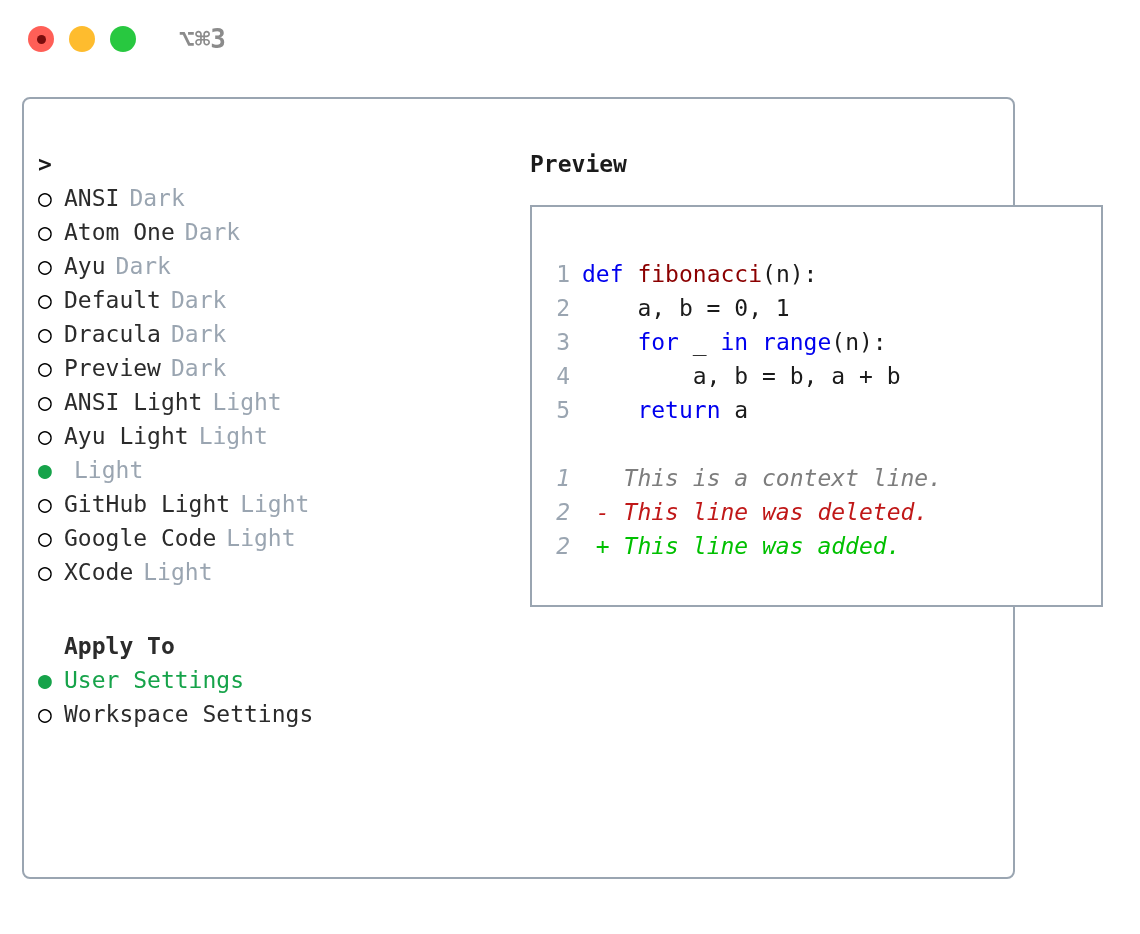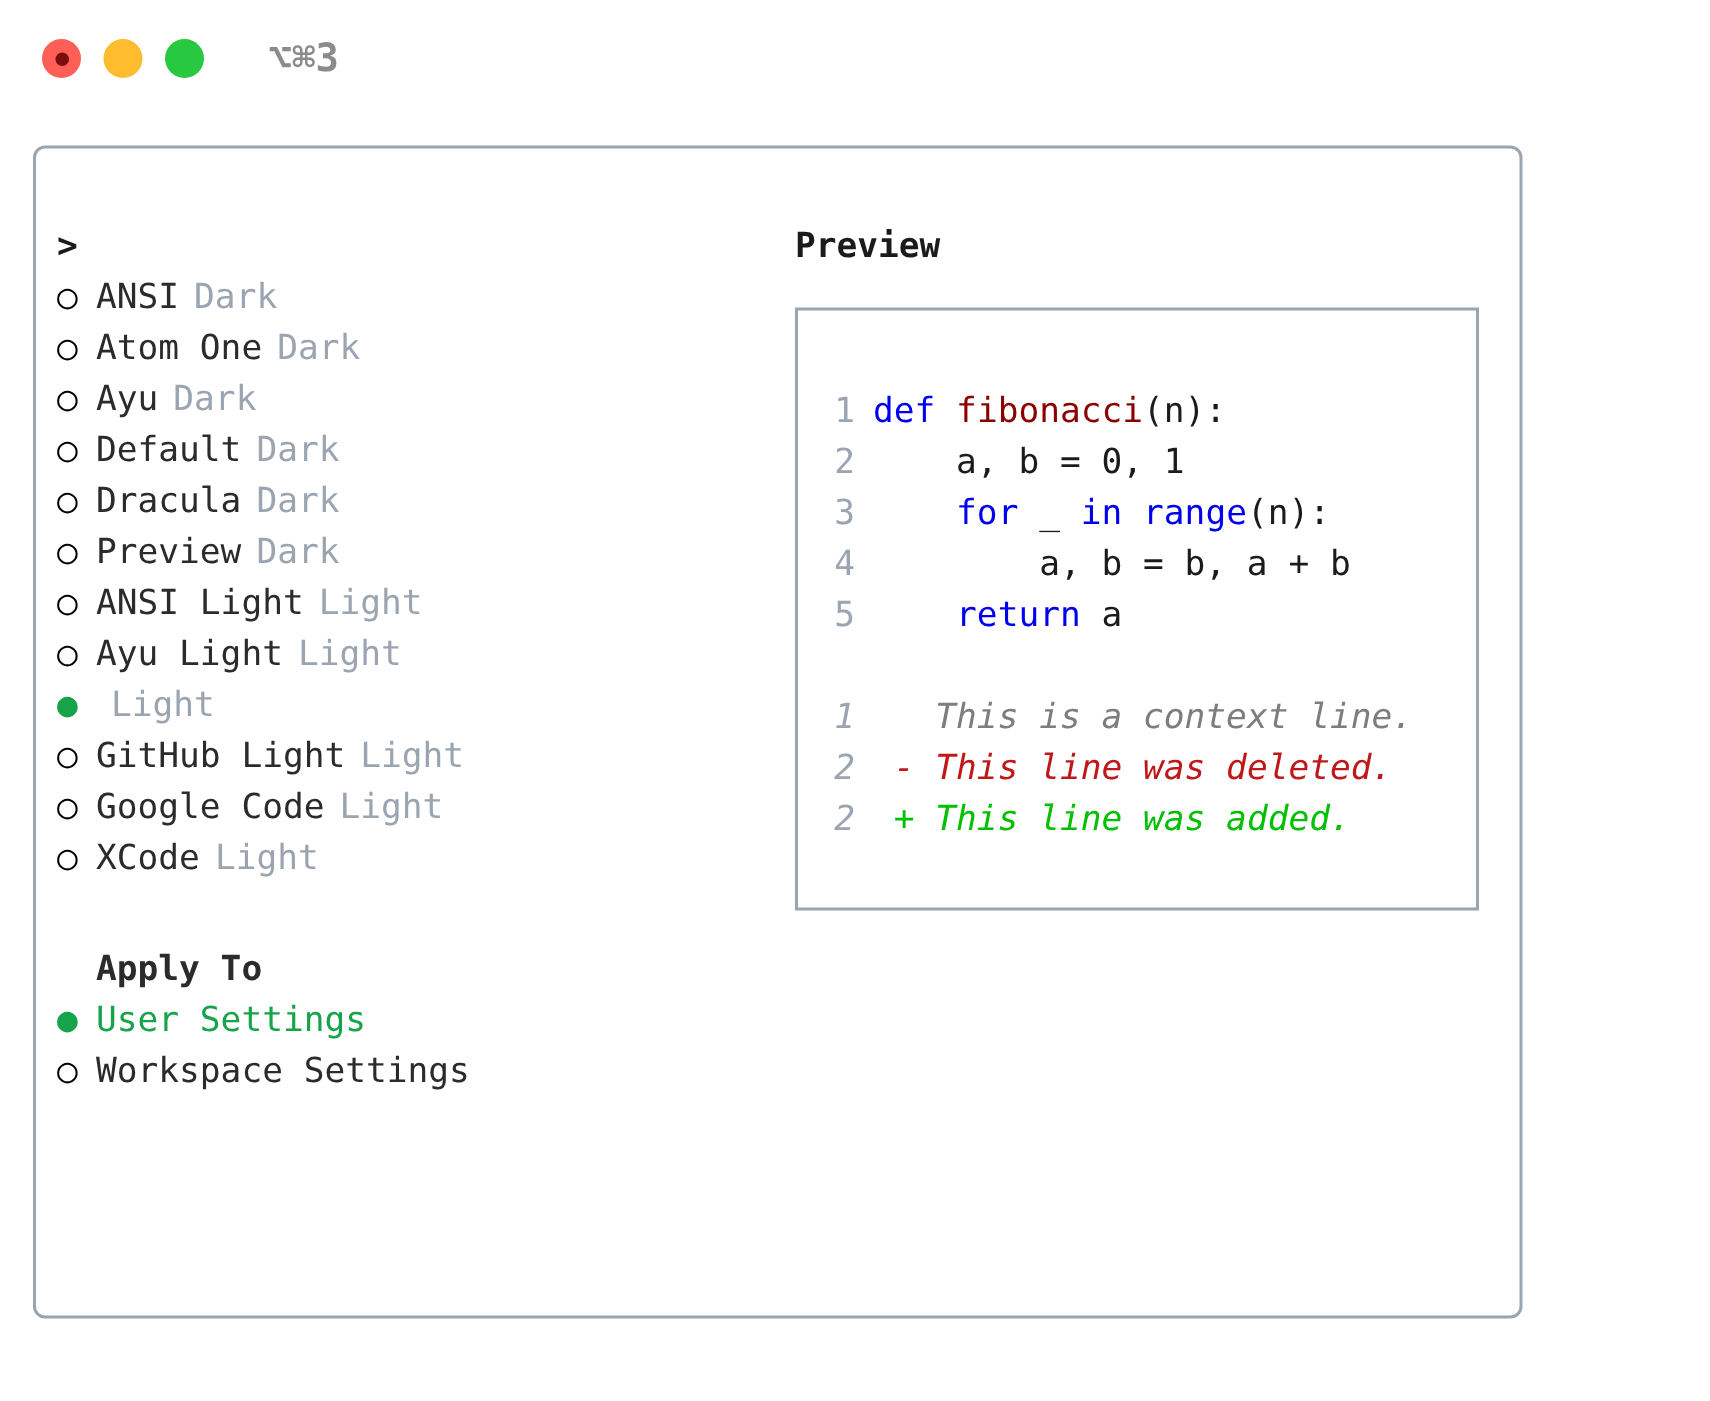--- a/index.html
+++ b/index.html
@@ -144,21 +144,21 @@
     width: 500px;
   }
   .preview-title {
     font-size: 23px;
     font-weight: bold;
     color: #1b1b1b;
     line-height: 34px;
     margin-bottom: 24px;
   }
   .preview-box {
-    width: 456px;
+    width: 573px;
     height: 402px;
     border: 2px solid #9aa5b1;
     box-sizing: border-box;
     background: #ffffff;
     position: relative;
   }
 
   .code {
     position: absolute;
     left: 16px;

